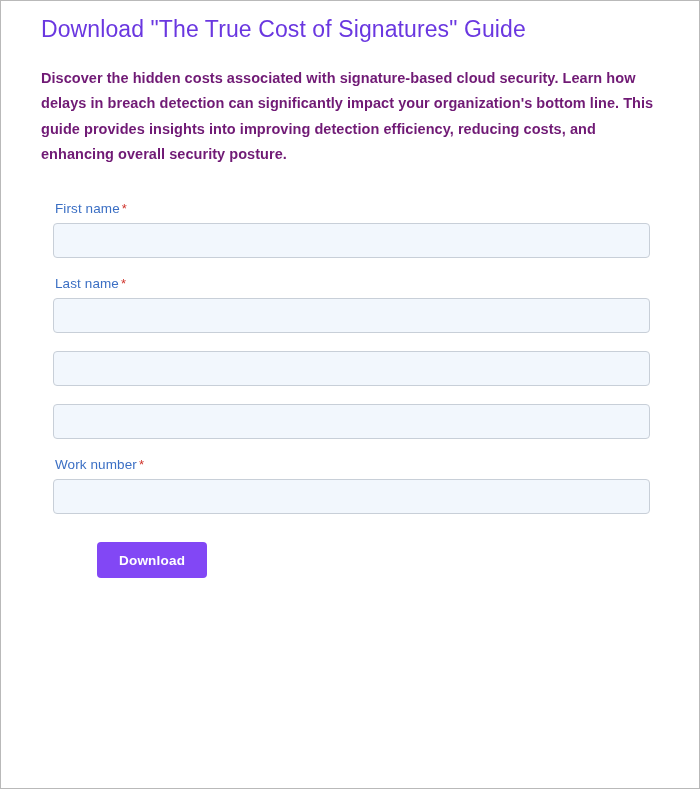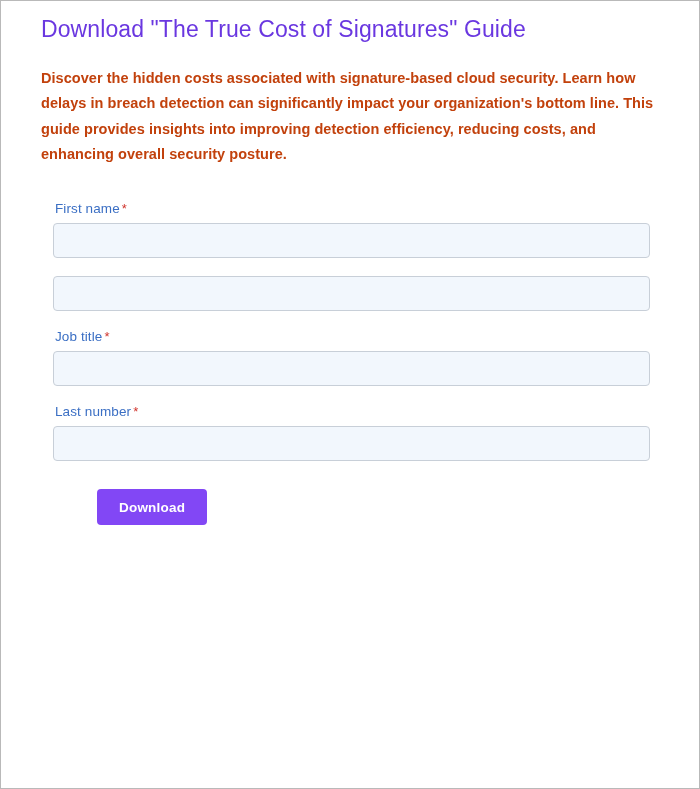--- a/index.html
+++ b/index.html
@@ -28,21 +28,21 @@
   }
   .form-title {
     color: #6a37e0;
     font-size: 23px;
     font-weight: 400;
     line-height: 1.25;
     margin: 0 0 22px 0;
     letter-spacing: 0.1px;
   }
   .form-desc {
-    color: #c2410c;
+    color: #701a75;
     font-size: 14.5px;
     font-weight: 700;
     line-height: 1.75;
     margin: 0 0 34px 0;
     letter-spacing: 0.05px;
   }
   .fields {
     padding: 0 12px;
   }
   .field {
@@ -109,36 +109,39 @@
 
     <div class="fields">
 
       <div class="field">
         <label class="field-label">
           <span>First name</span><span class="req">*</span>
         </label>
         <input class="field-input" type="text" value="" placeholder="" style="">
       </div>
 
+      <div class="field">
+        <label class="field-label">
+          <span>Last name</span><span class="req">*</span>
+        </label>
+        <input class="field-input" type="text" value="" placeholder="" style="">
+      </div>
 
       <div class="field">
         <input class="field-input" type="text" value="" placeholder="" style="">
       </div>
 
       <div class="field">
-        <label class="field-label">
-          <span>Job title</span><span class="req">*</span>
-        </label>
         <input class="field-input" type="text" value="" placeholder="" style="">
       </div>
 
 
       <div class="field">
         <label class="field-label">
-          <span>Last number</span><span class="req">*</span>
+          <span>Work number</span><span class="req">*</span>
         </label>
         <input class="field-input" type="text" value="" placeholder="" style="">
       </div>
 
       <div class="submit-wrap">
         <button class="submit-button">Download</button>
       </div>
 
     </div>
   </div>

